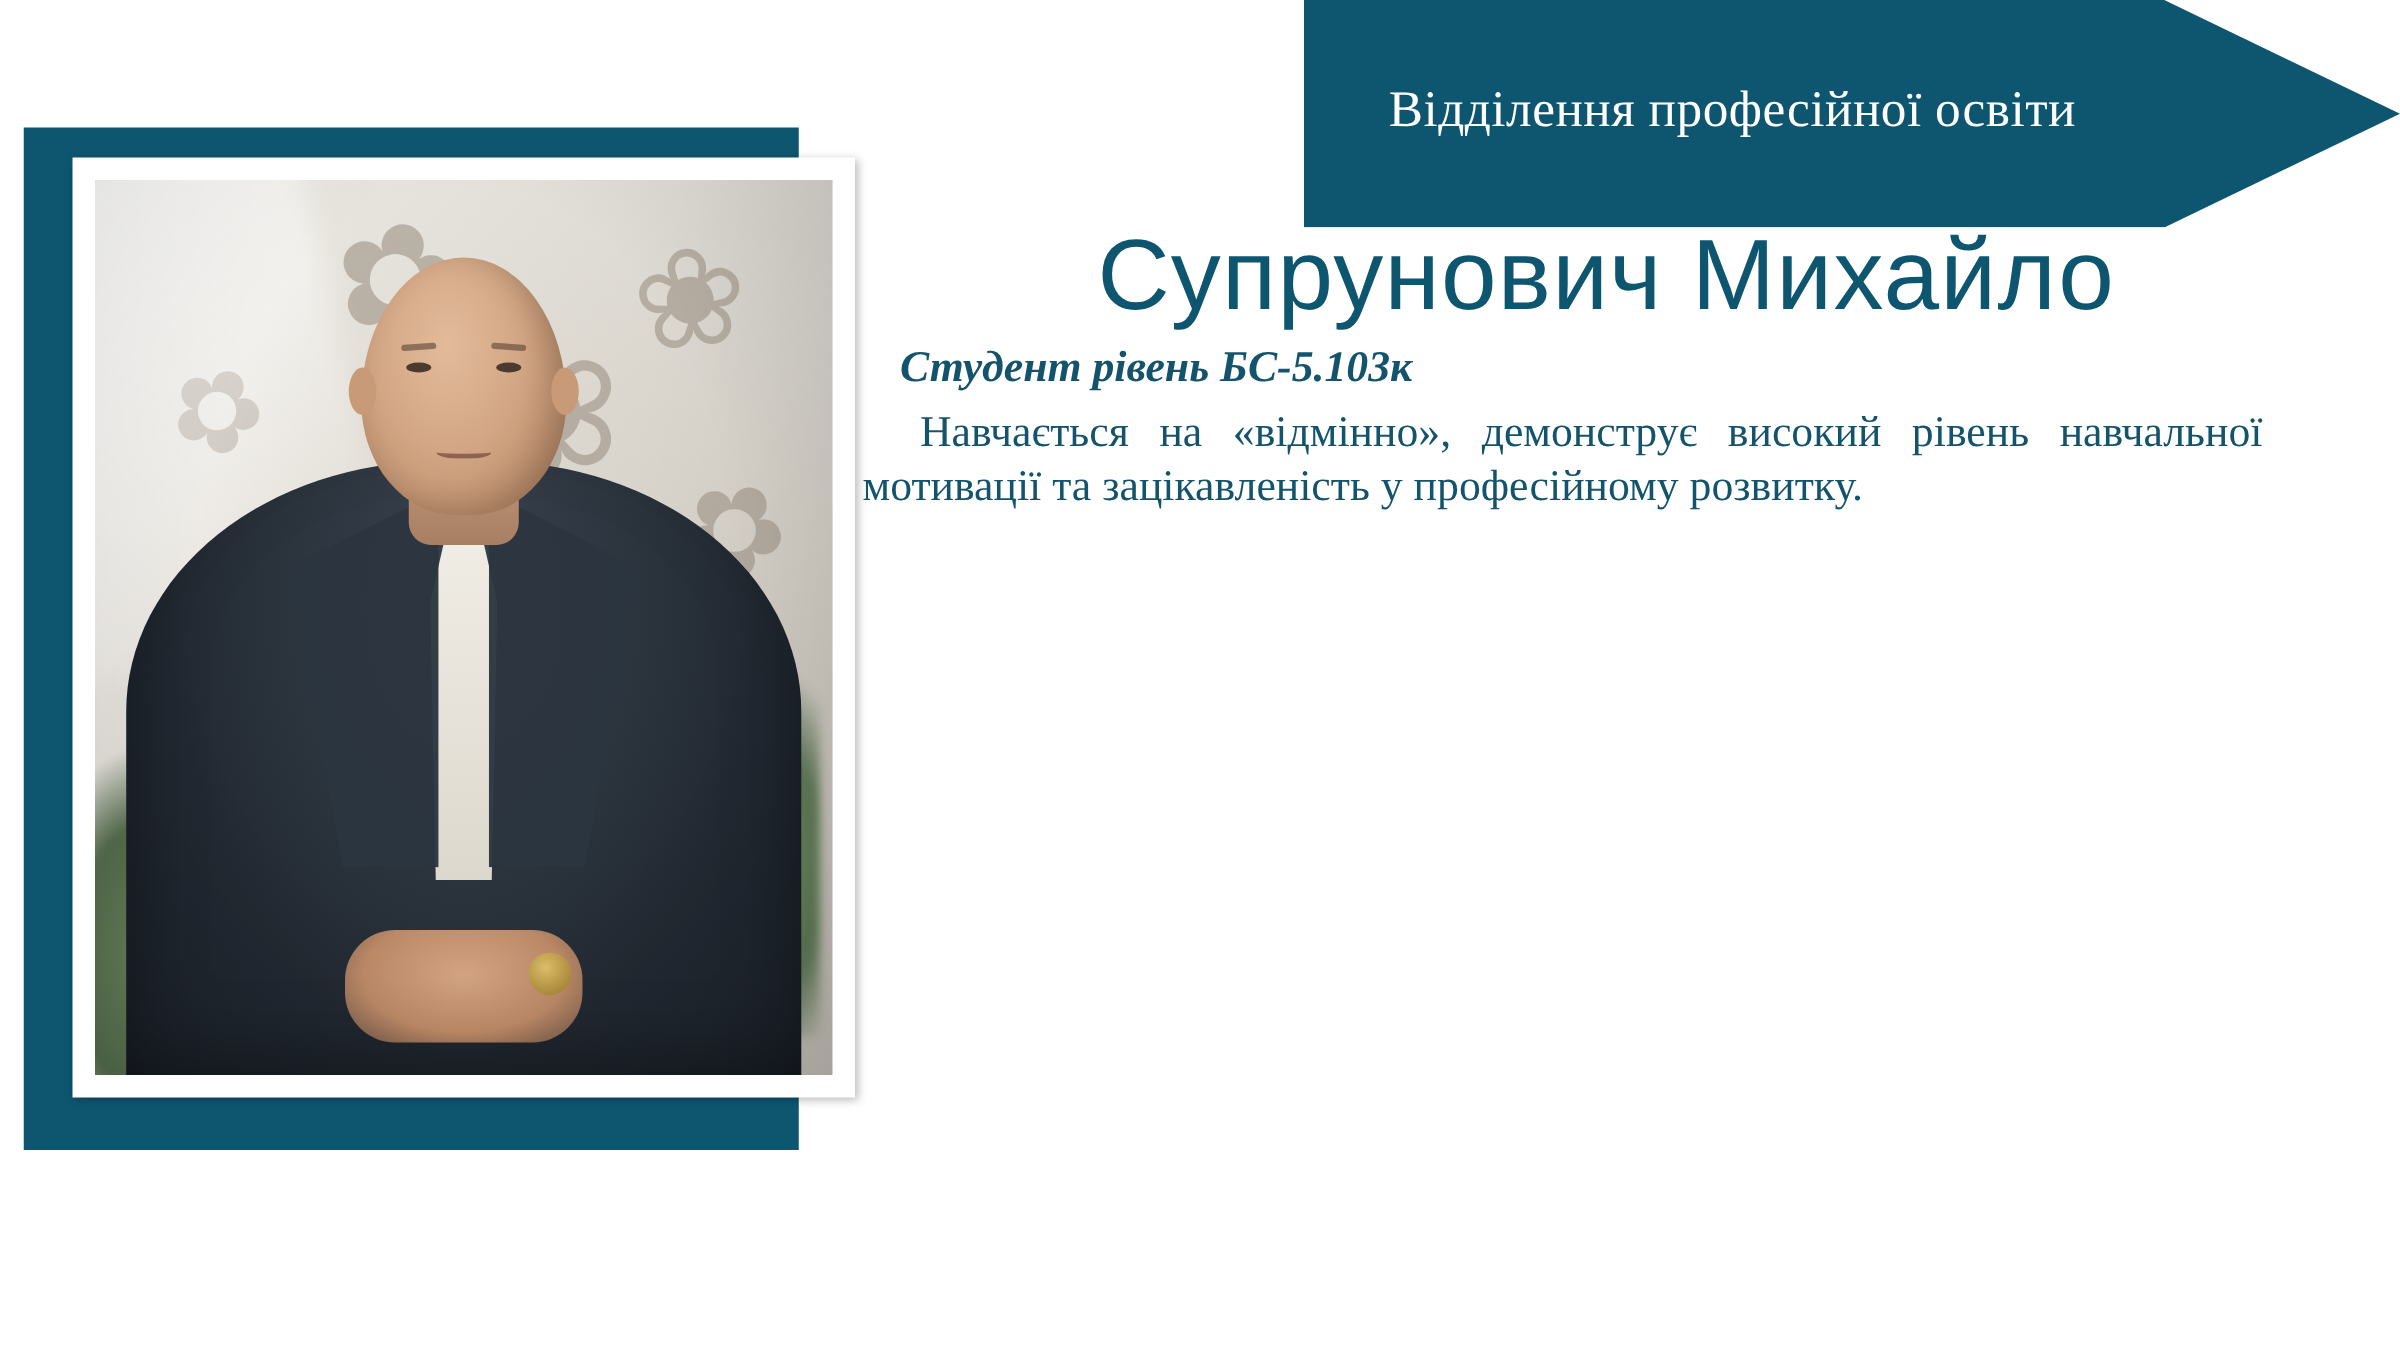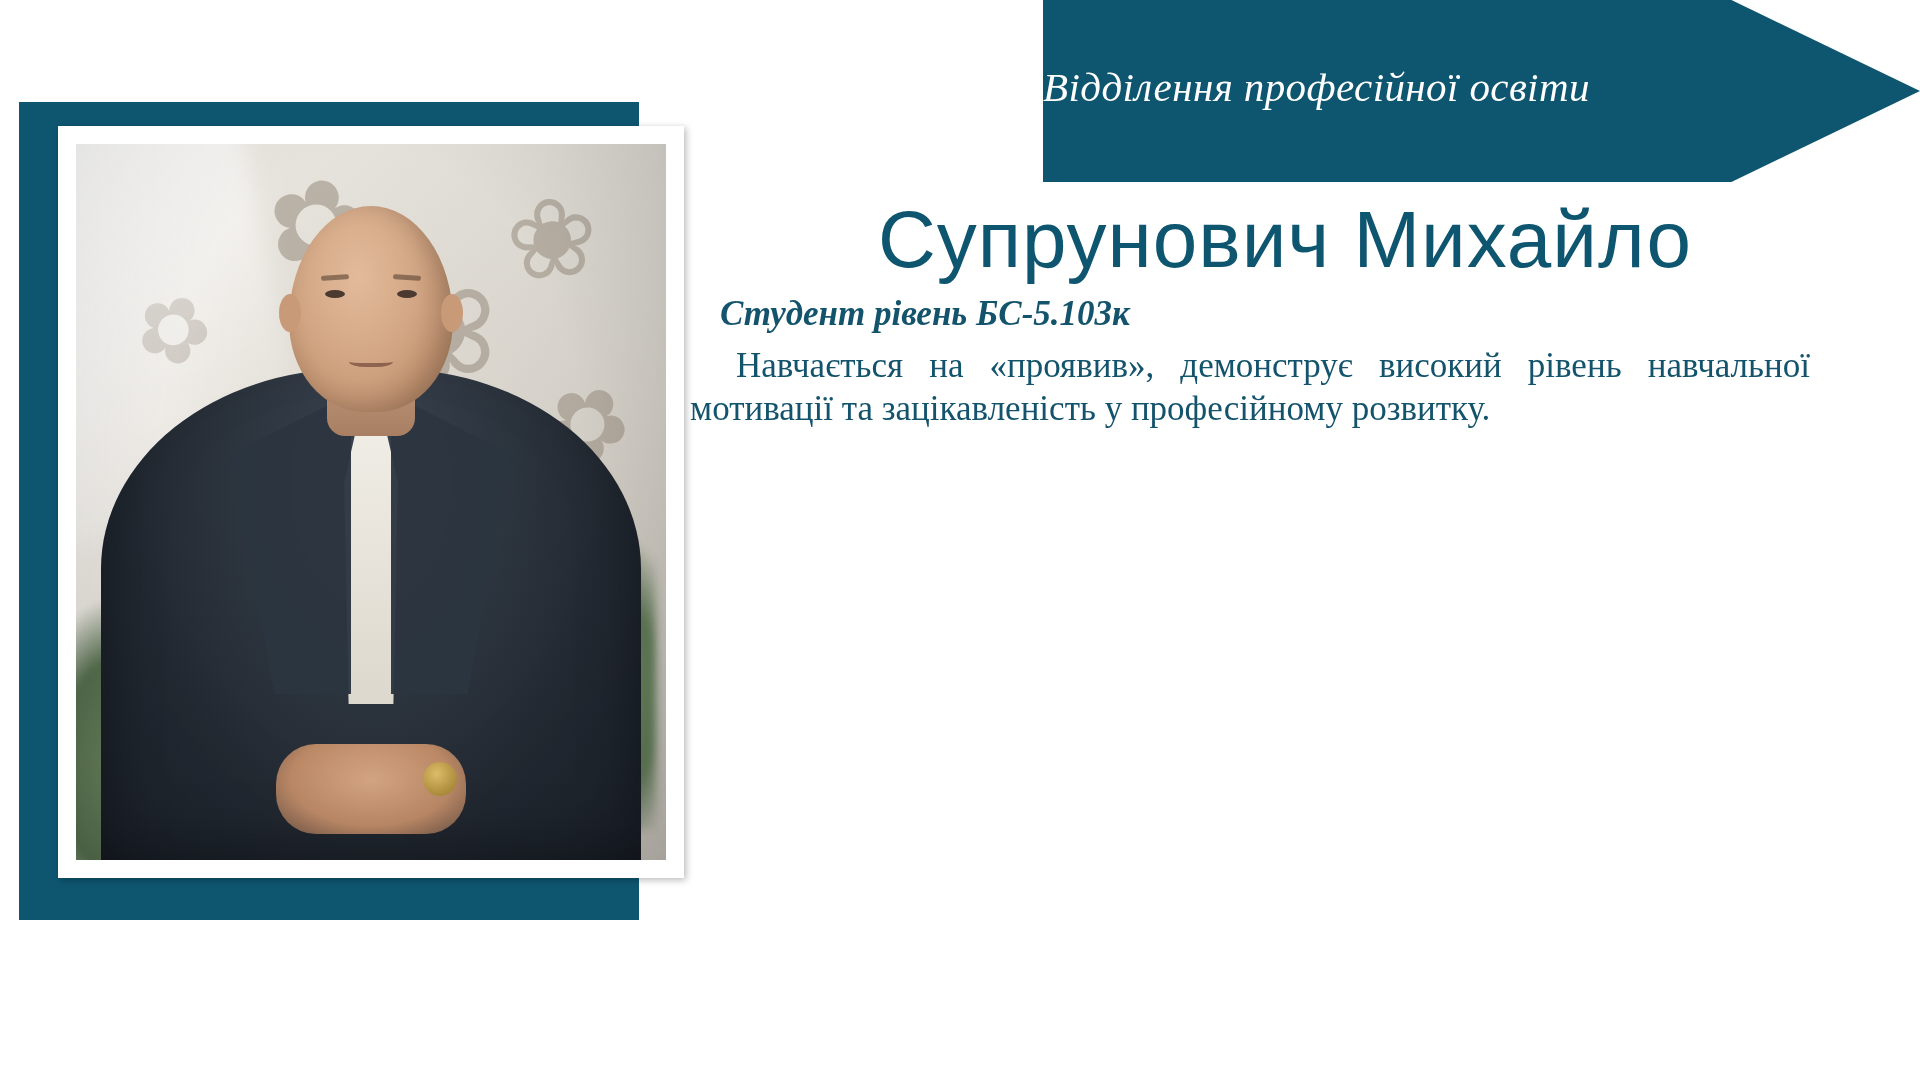--- a/index.html
+++ b/index.html
@@ -28,23 +28,23 @@
     background: #0e5670;
     -webkit-clip-path: polygon(0 0, 78.5% 0, 100% 50%, 78.5% 100%, 0 100%);
     clip-path: polygon(0 0, 78.5% 0, 100% 50%, 78.5% 100%, 0 100%);
     display: flex;
     align-items: center;
     justify-content: flex-start;
   }
   .banner-text {
     color: #ffffff;
     font-family: "Liberation Serif", "DejaVu Serif", serif;
-    font-style: italic;
     font-size: 41px;
     letter-spacing: 0.4px;
+    padding-left: 68px;
     padding-bottom: 8px;
     white-space: nowrap;
   }
 
   
   .photo-block {
     position: absolute;
     left: 19px;
     top: 102px;
     width: 620px;
@@ -196,21 +196,21 @@
   }
   .ph-vignette {
     position: absolute; inset: 0;
     background: radial-gradient(ellipse at 50% 42%, rgba(0,0,0,0) 50%, rgba(0,0,0,0.12) 100%);
   }
 
   
   .content {
     position: absolute;
     left: 690px;
-    top: 200px;
+    top: 180px;
     width: 1190px;
   }
   .person-name {
     color: #0e5670;
     font-family: "Liberation Sans", "DejaVu Sans", sans-serif;
     font-weight: 300;
     font-size: 80px;
     line-height: 1.0;
     letter-spacing: 1px;
     text-align: center;
@@ -278,17 +278,17 @@
         <div class="ph-watch"></div>
         <div class="ph-vignette"></div>
       </div>
     </div>
   </div>
 
   <div class="content">
     <h1 class="person-name">Супрунович Михайло</h1>
     <div class="person-role">Студент рівень БС-5.103к</div>
     <div class="bio">
-      <p>Навчається на «проявив», демонструє високий рівень навчальної мотивації та зацікавленість у професійному розвитку.</p>
+      <p>Навчається на «відмінно», демонструє високий рівень навчальної мотивації та зацікавленість у професійному розвитку.</p>
     </div>
   </div>
 
 </div>
 
 </body></html>

